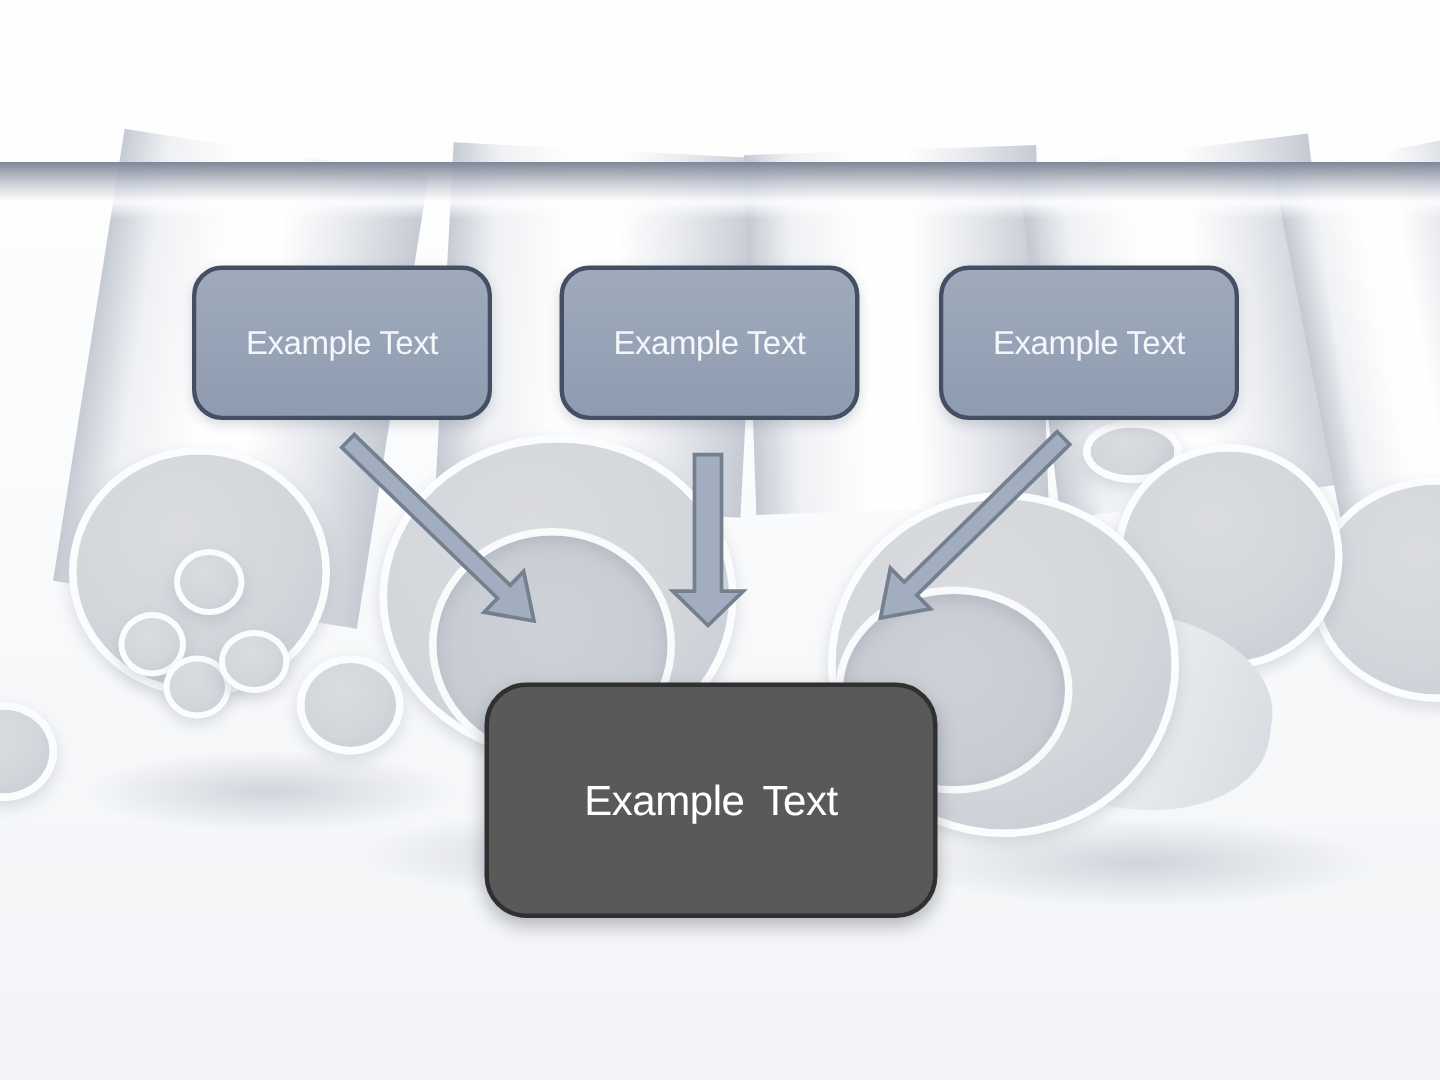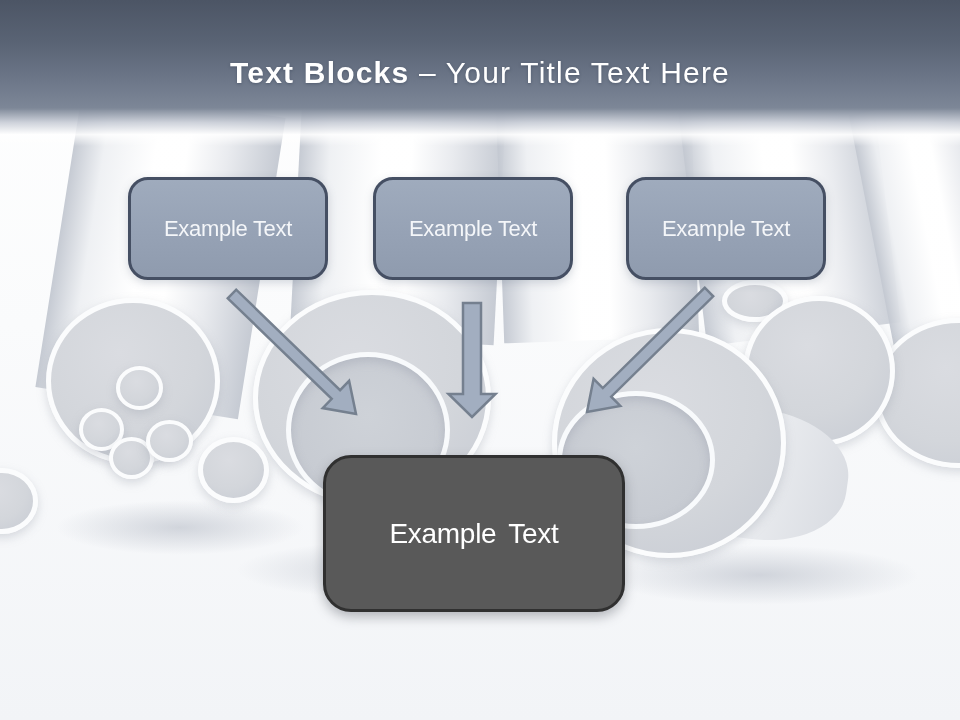--- a/index.html
+++ b/index.html
@@ -115,27 +115,20 @@
     <div class="pipe-bore c-center-bore"></div>
     <div class="pipe-end c-left"></div>
     <div class="pipe-end c-left-clip"></div>
     <div class="pipe-end tube t1"></div>
     <div class="pipe-end tube t2"></div>
     <div class="pipe-end tube t3"></div>
     <div class="pipe-end tube t4"></div>
     <div class="pipe-end c-med"></div>
   </div>
 
-  <div class="header">
-    <h1 class="title">
-      <span class="t-bold">Text Blocks</span>
-      <span class="t-sep">–</span>
-      <span class="t-rest">Your Title Text Here</span>
-    </h1>
-  </div>
   <div class="header-fade"></div>
 
   <svg class="arrows" viewBox="0 0 960 720" width="960" height="720">
     <polygon points="227.8,298.3 331.7,398.8 322.7,408.1 356,414 349.1,380.9 340.1,390.2 236.2,289.7"></polygon>
     <polygon points="463,303 463,394 448.5,394 472,417 495.5,394 481,394 481,303"></polygon>
     <polygon points="704.8,287.7 602.8,388.1 593.6,378.8 587,412 620.3,405.9 611.2,396.7 713.2,296.3"></polygon>
   </svg>
 
   <div class="src-box b1">
     <span class="lbl">Example Text</span>

